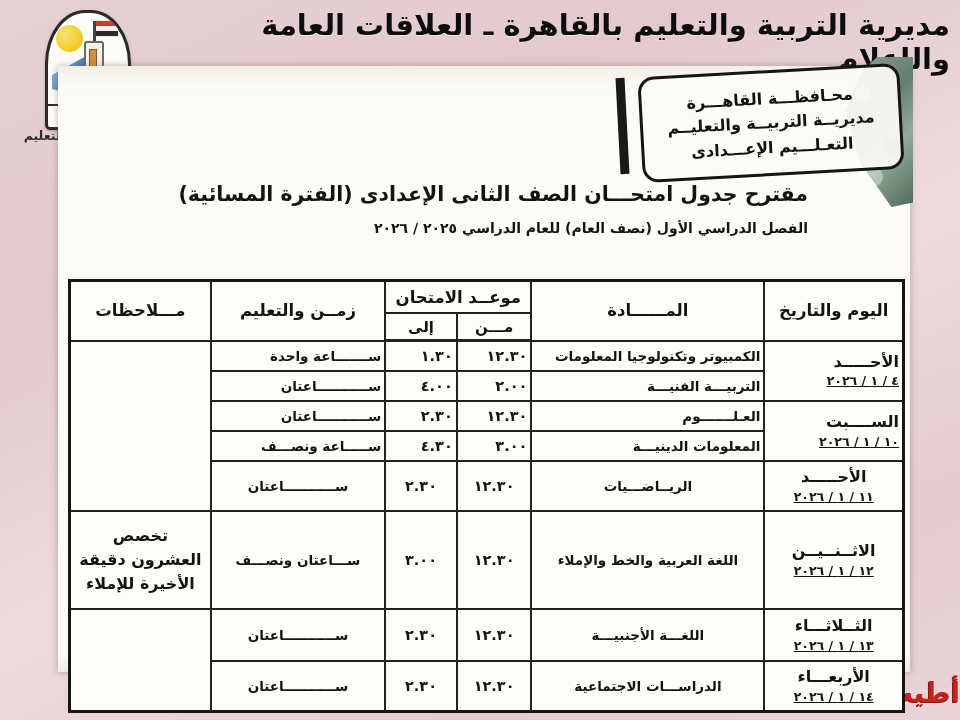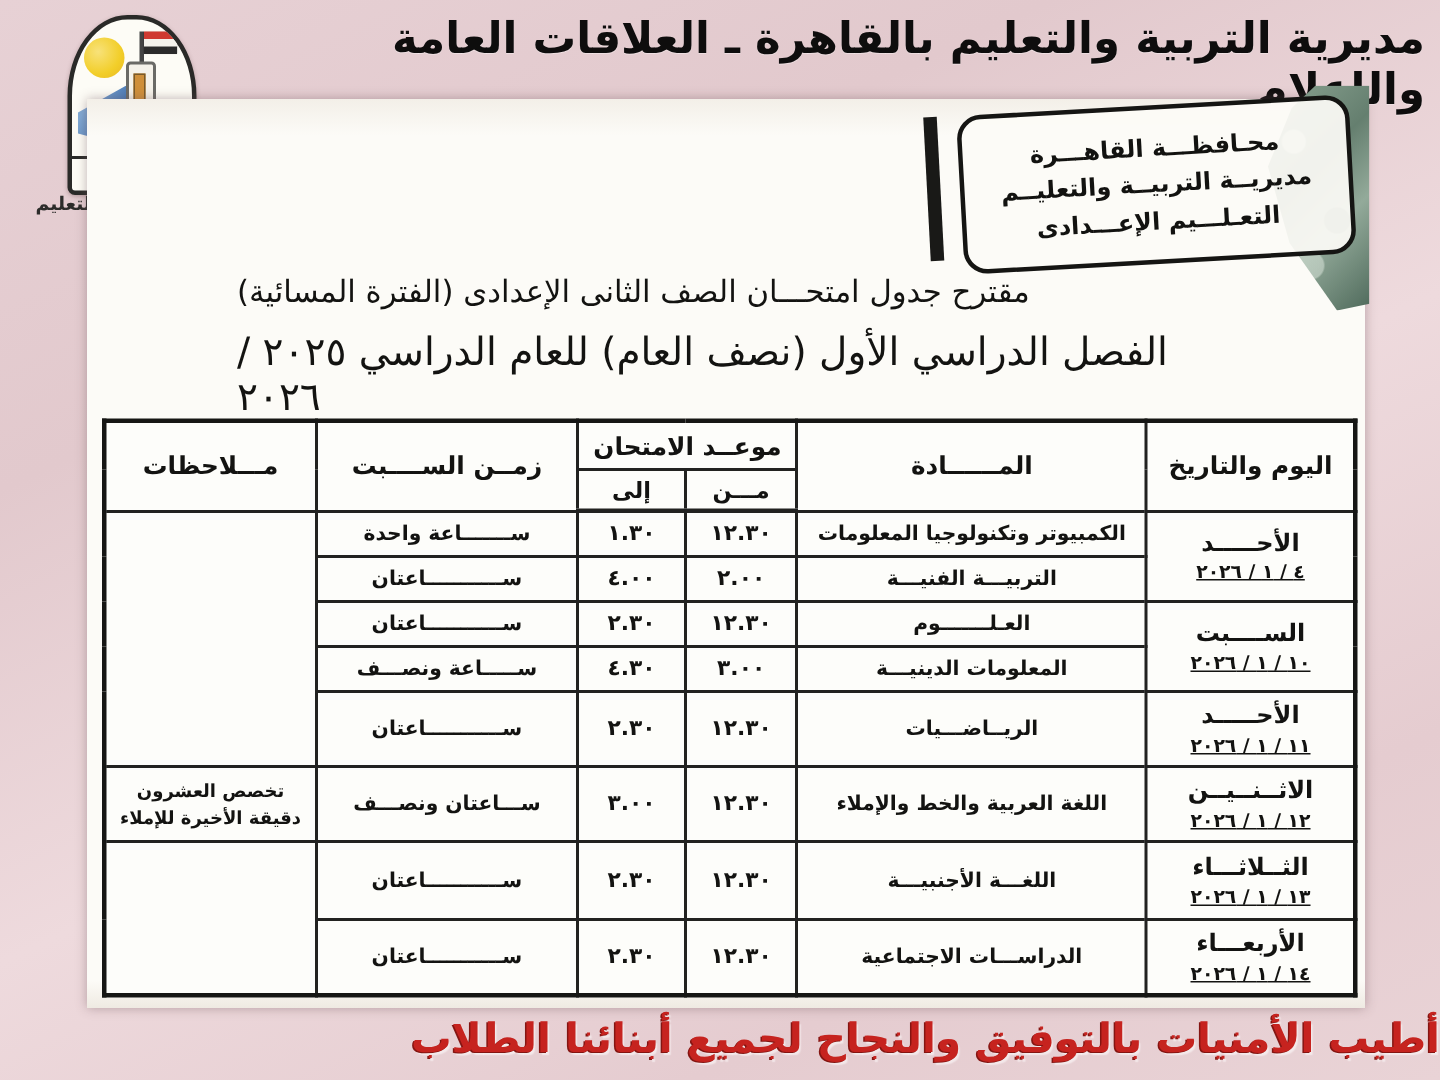--- a/index.html
+++ b/index.html
@@ -56,45 +56,45 @@
   .stamp-artifact{position:absolute;left:560px;top:12px;width:9px;height:96px;background:#191917;
     transform:rotate(-3deg);z-index:3;}
   .stamp{
     position:absolute;left:582px;top:4px;width:256px;height:100px;z-index:3;
     transform:rotate(-3.2deg);
     border:3.5px solid #151513;border-radius:16px;background:rgba(252,251,246,.93);
     display:flex;flex-direction:column;justify-content:center;gap:3px;
     direction:rtl;text-align:center;font-weight:bold;color:#121210;
   }
   .stamp .line{font-size:16px;line-height:1.35;}
-  .doc-title{position:absolute;left:100px;top:116px;width:650px;direction:rtl;text-align:left;
-    font-weight:normal;color:#131311;z-index:1;}
+  .doc-title{position:absolute;left:100px;top:116px;width:650px;direction:rtl;text-align:right;
+    font-weight:bold;color:#131311;z-index:1;}
   .doc-title .t1{font-size:20.5px;margin-bottom:14px;}
-  .doc-title .t2{font-size:26px;margin-top:14px;}
+  .doc-title .t2{font-size:14px;margin-top:14px;}
   
   table.exam{
     position:absolute;left:10px;top:213px;width:837px;z-index:1;
     border-collapse:collapse;table-layout:fixed;direction:rtl;
     background:#fdfdfa;border:3px solid #161614;
     font-weight:bold;color:#131311;
   }
   .exam td,.exam th{border:2px solid #222220;text-align:center;vertical-align:middle;padding:0 3px;overflow:hidden;}
   .exam thead th{font-size:16.5px;}
   .exam thead tr.h1 th{height:30px;}
   .exam thead tr.h2 th{height:25px;font-size:15px;border-bottom-width:3px;}
   .exam thead th.span2{border-bottom-width:2px;text-align:center;}
-  tr.r30 td{height:28px;}
+  tr.r30 td{height:28px;text-align:right;}
   tr.r50 td{height:48px;}
   tr.r52 td{height:50px;}
   .day-cell .name{font-size:16px;line-height:1.15;}
   .day-cell .date{font-size:12.5px;margin-top:2px;text-decoration:underline;}
   td.subject{font-size:13.5px;margin-top:16px;}
   td.time{font-size:14.5px;}
   td.dur{font-size:13.5px;}
-  td.note-cell{font-size:12px;line-height:1.5;padding:0 6px;}
+  td.note-cell{font-size:16px;line-height:1.5;padding:12px 6px;}
   
   .footer{
     position:absolute;left:0;top:677px;width:960px;text-align:right;direction:rtl;
     font-weight:bold;font-size:27px;color:#c6231f;
     text-shadow:-1px 1px 0 #841512,1px 2px 1px rgba(255,255,255,.55);
   }
 </style>
 </head>
 <body>
 
@@ -140,21 +140,21 @@
         <col style="width:74px">
       <col style="width:71px">
         <col style="width:173px">
         <col style="width:140px">
     </colgroup>
     <thead>
       <tr class="h1">
         <th rowspan="2">اليوم والتاريخ</th>
         <th rowspan="2">المــــــادة</th>
         <th colspan="2" class="span2">موعــد الامتحان</th>
-        <th rowspan="2">زمــن الســــبت</th>
+        <th rowspan="2">زمــن والتعليم</th>
         <th rowspan="2">مـــلاحظات</th>
       </tr>
       <tr class="h2">
         <th>مـــن</th>
         <th>إلى</th>
       </tr>
     </thead>
     <tbody>
       <tr class="r30">
         <td class="day-cell" rowspan="2">

